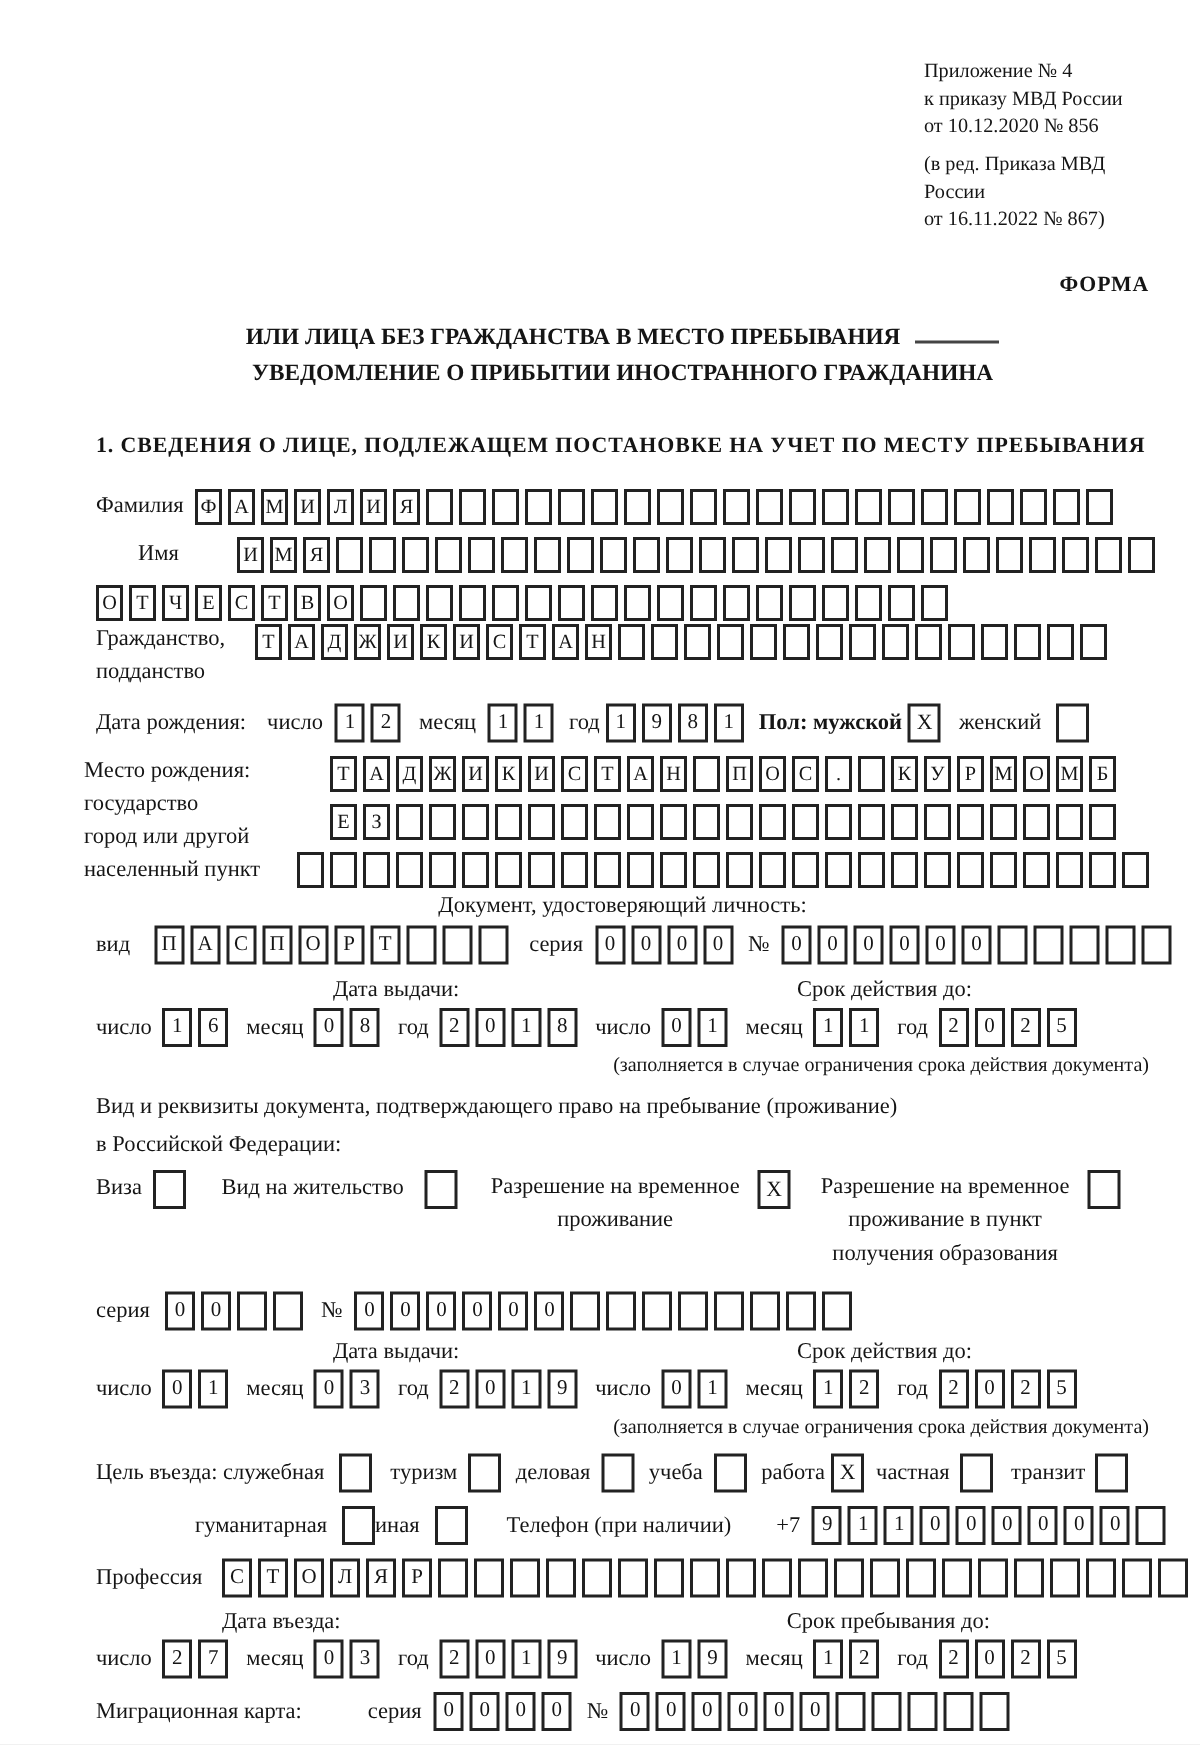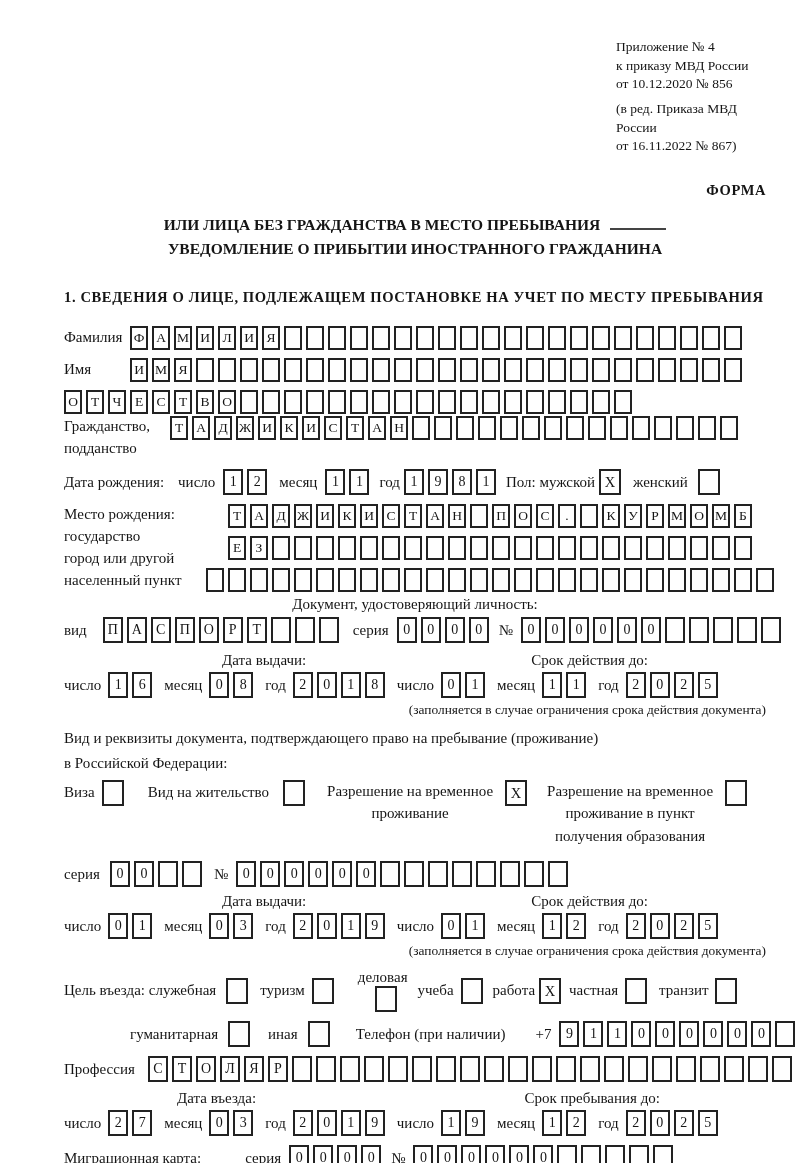--- a/index.html
+++ b/index.html
@@ -93,21 +93,21 @@
         <span class="cell"></span>
         <span class="cell"></span>
         <span class="cell"></span>
         <span class="cell"></span>
         <span class="cell"></span>
         <span class="cell"></span>
       </div>
   </div>
 
   <div class="row" style="margin-top:8px;">
-    <span class="lbl" style="width:66px;">Имя</span>
+    <span class="lbl" style="width:66px;margin-left:28px;">Имя</span>
     <div class="cells">
         <span class="cell">И</span>
         <span class="cell">М</span>
         <span class="cell">Я</span>
         <span class="cell"></span>
         <span class="cell"></span>
         <span class="cell"></span>
         <span class="cell"></span>
         <span class="cell"></span>
         <span class="cell"></span>
@@ -211,27 +211,27 @@
         <span class="cell cell-d">1</span>
         <span class="cell cell-d">1</span>
       </div>
     <span class="lbl" style="margin:0 4px 0 10px;">год</span>
     <div class="cells cells-d">
         <span class="cell cell-d">1</span>
         <span class="cell cell-d">9</span>
         <span class="cell cell-d">8</span>
         <span class="cell cell-d">1</span>
       </div>
-    <span class="lbl" style="margin-left:10px;">Пол: мужской</span>
+    <span class="lbl" style="margin-left:10px;font-weight:bold;">Пол: мужской</span>
     <span class="cbx" style="margin-left:4px;">X</span>
     <span class="lbl" style="margin-left:12px;">женский</span>
     <span class="cbx" style="margin-left:10px;"></span>
   </div>
 
-  <div class="row top" style="margin-top:9px;">
+  <div class="row top" style="margin-top:9px;justify-content:flex-end;">
     <span class="lbl2" style="width:142px;">
       <span>Место рождения:</span><br>
       <span>государство</span><br>
       <span>город или другой</span><br>
       <span>населенный пункт</span>
     </span>
     <div>
       <div class="cells" style="margin-left:22px;">
           <span class="cell">Т</span>
           <span class="cell">А</span>
@@ -510,21 +510,21 @@
 
   <div class="row" style="margin-top:10px;">
     <div class="pair">
       <span class="lbl">Цель въезда: служебная</span>
       <span class="cbx" style="margin-left:10px;"></span>
     </div>
     <div class="pair" style="margin-left:12px;">
       <span class="lbl">туризм</span>
       <span class="cbx"></span>
     </div>
-    <div class="pair" style="margin-left:24px;flex-direction:column;">
+    <div class="pair" style="margin-left:10px;">
       <span class="lbl">деловая</span>
       <span class="cbx"></span>
     </div>
     <div class="pair" style="margin-left:10px;">
       <span class="lbl">учеба</span>
       <span class="cbx"></span>
     </div>
     <div class="pair" style="margin-left:10px;">
       <span class="lbl">работа</span>
       <span class="cbx" style="margin-left:4px;">X</span>
@@ -537,21 +537,21 @@
       <span class="lbl">транзит</span>
       <span class="cbx"></span>
     </div>
   </div>
 
   <div class="row" style="margin-top:9px; margin-left:66px;">
     <div class="pair">
       <span class="lbl">гуманитарная</span>
       <span class="cbx" style="margin-left:10px;"></span>
     </div>
-    <div class="pair" style="margin-left:18px;">
+    <div class="pair" style="">
       <span class="lbl">иная</span>
       <span class="cbx" style="margin-left:10px;"></span>
     </div>
     <span class="lbl" style="margin-left:26px;">Телефон (при наличии)</span>
     <span class="lbl" style="margin-left:30px;">+7</span>
     <div class="cells cells-d" style="margin-left:8px;">
         <span class="cell cell-d">9</span>
         <span class="cell cell-d">1</span>
         <span class="cell cell-d">1</span>
         <span class="cell cell-d">0</span>
@@ -591,21 +591,21 @@
         <span class="cell cell-d"></span>
         <span class="cell cell-d"></span>
         <span class="cell cell-d"></span>
         <span class="cell cell-d"></span>
         <span class="cell cell-d"></span>
         <span class="cell cell-d"></span>
       </div>
   </div>
 
   <div class="hdr-line" style="margin-top:8px;">
-    <span style="margin-left:113px;">Дата въезда:</span>
+    <span style="margin-left:84px;">Дата въезда:</span>
     <span style="margin-left:auto; margin-right:106px;">Срок пребывания до:</span>
   </div>
 
   <div class="row" style="margin-top:3px;">
     <div class="gr">
       <span class="lbl">число</span>
       <div class="cells cells-d">
           <span class="cell cell-d">2</span>
           <span class="cell cell-d">7</span>
         </div>

